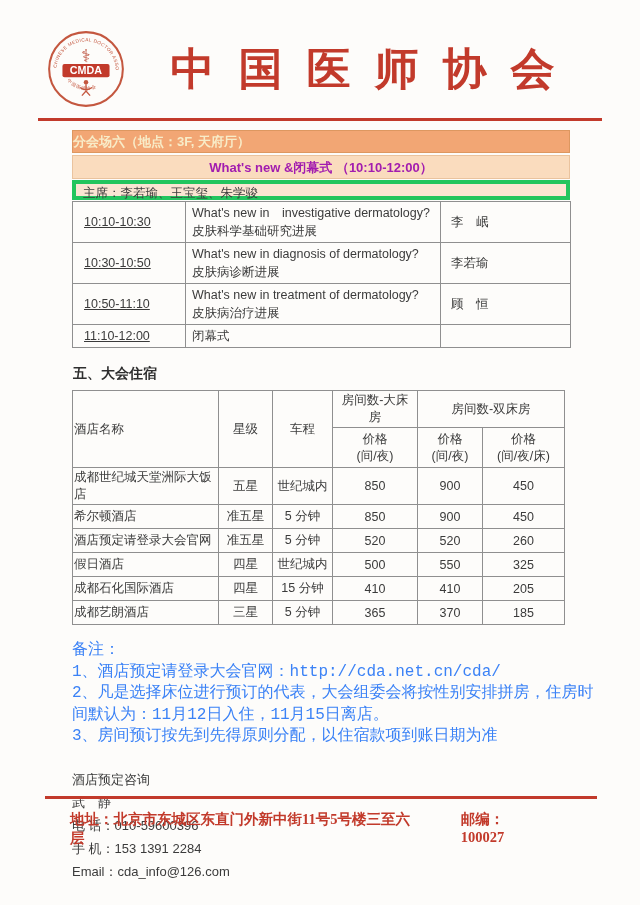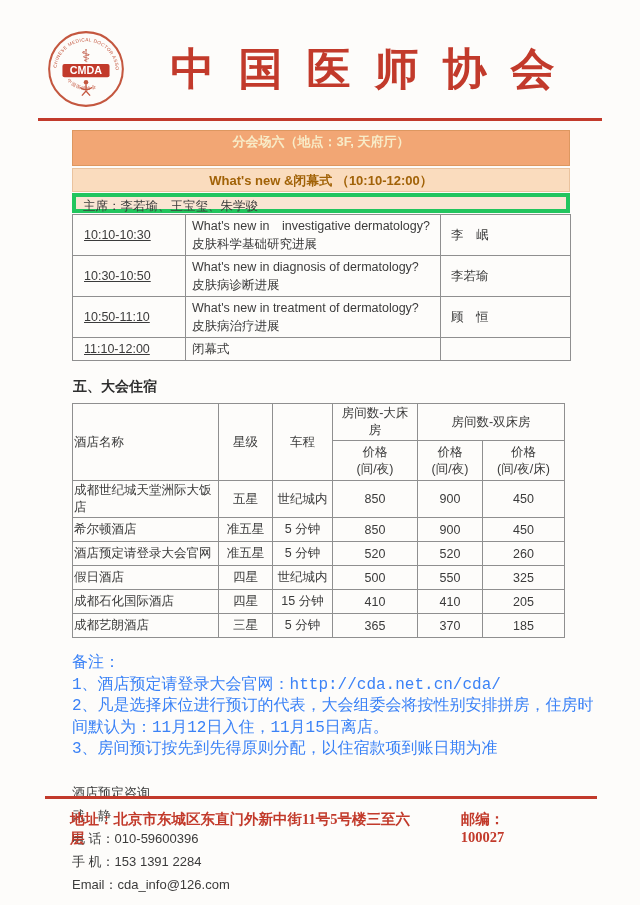--- a/index.html
+++ b/index.html
@@ -20,26 +20,26 @@
     font-weight:bold; font-size:44px; color:#c23a2b;
     letter-spacing:24px; text-indent:24px; white-space:nowrap;
   }
   .header-rule { margin:0 38px; border-top:3px solid #c23a2b; height:0; }
 
   
   .content { margin:9px 42px 0 72px; }
 
   .banner {
     width:498px; background:#f2a674; border:1px solid #dd9760;
-    color:#f8ecc8; font-weight:bold; text-align:center;
-    font-size:13px; line-height:22px; height:36px;
+    color:#f8ecc8; font-weight:bold; text-align:left;
+    font-size:13px; line-height:22px; height:23px;
   }
   .subbar {
     width:498px; background:#fadcbe; border:1px solid #eac39e; margin-top:2px;
-    color:#a16207; font-weight:bold; text-align:center;
+    color:#a21caf; font-weight:bold; text-align:center;
     font-size:13px; line-height:23px; height:24px;
   }
   .chairbar {
     width:498px; background:#fae5d3; border:4px solid #22c55e; margin-top:1px;
     font-size:12.5px; line-height:19px; height:20px; padding-left:7px;
   }
 
   table { border-collapse:collapse; table-layout:fixed; }
   .stable { width:498px; margin-top:1px; }
   .stable td { border:1px solid #8f8f8f; font-size:12.5px; padding:2px 6px; vertical-align:middle; }

